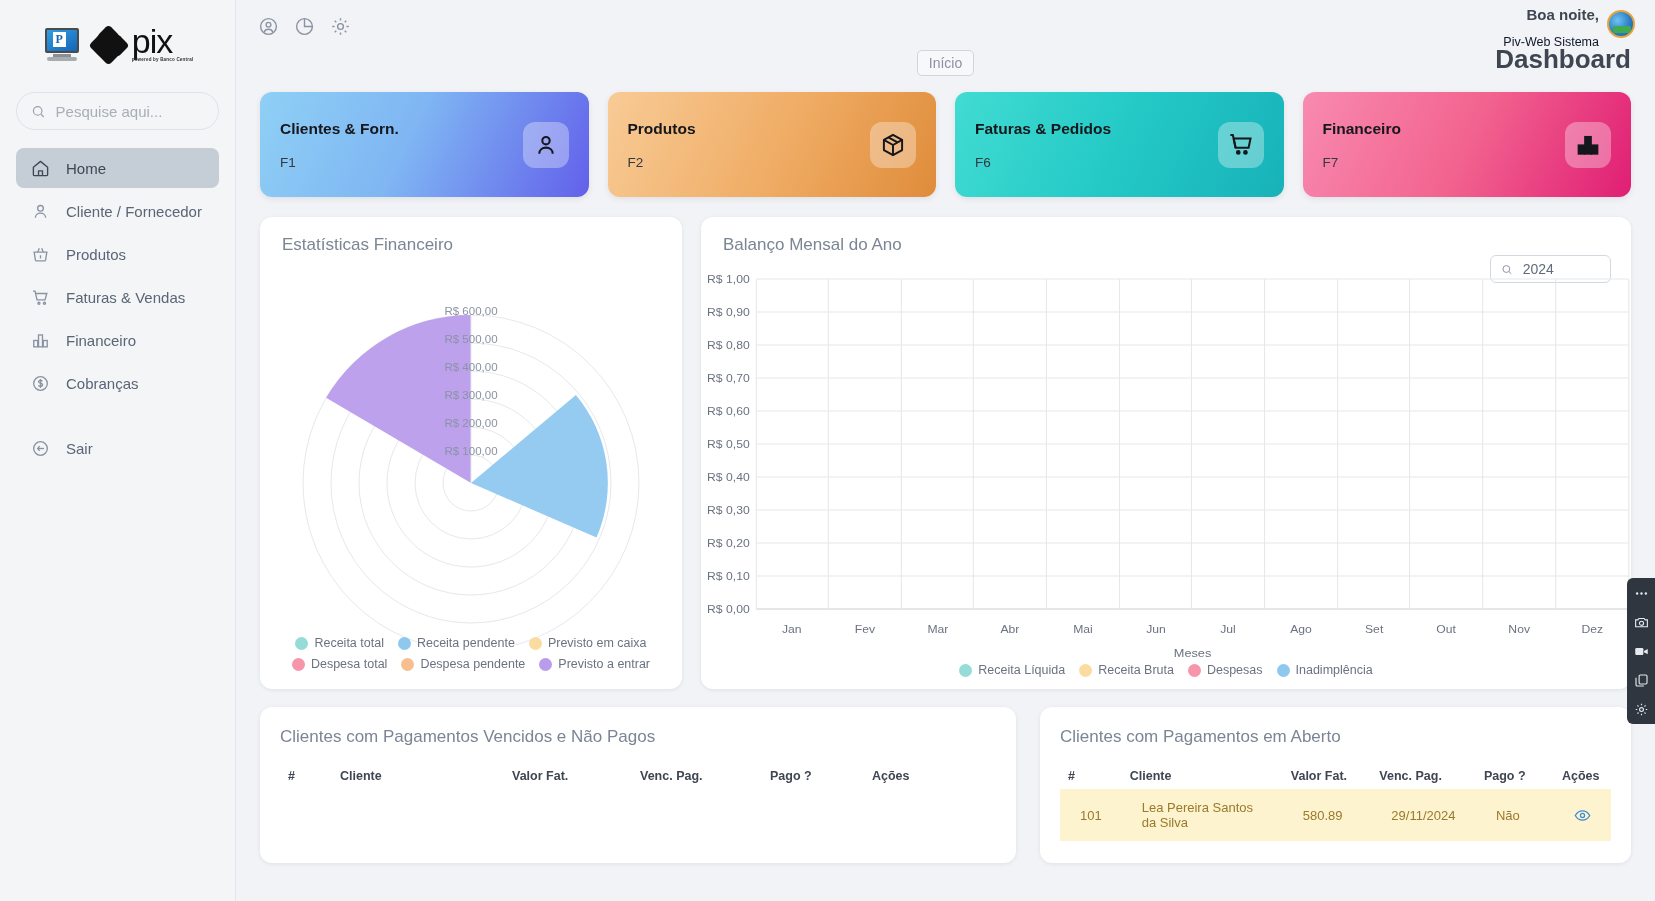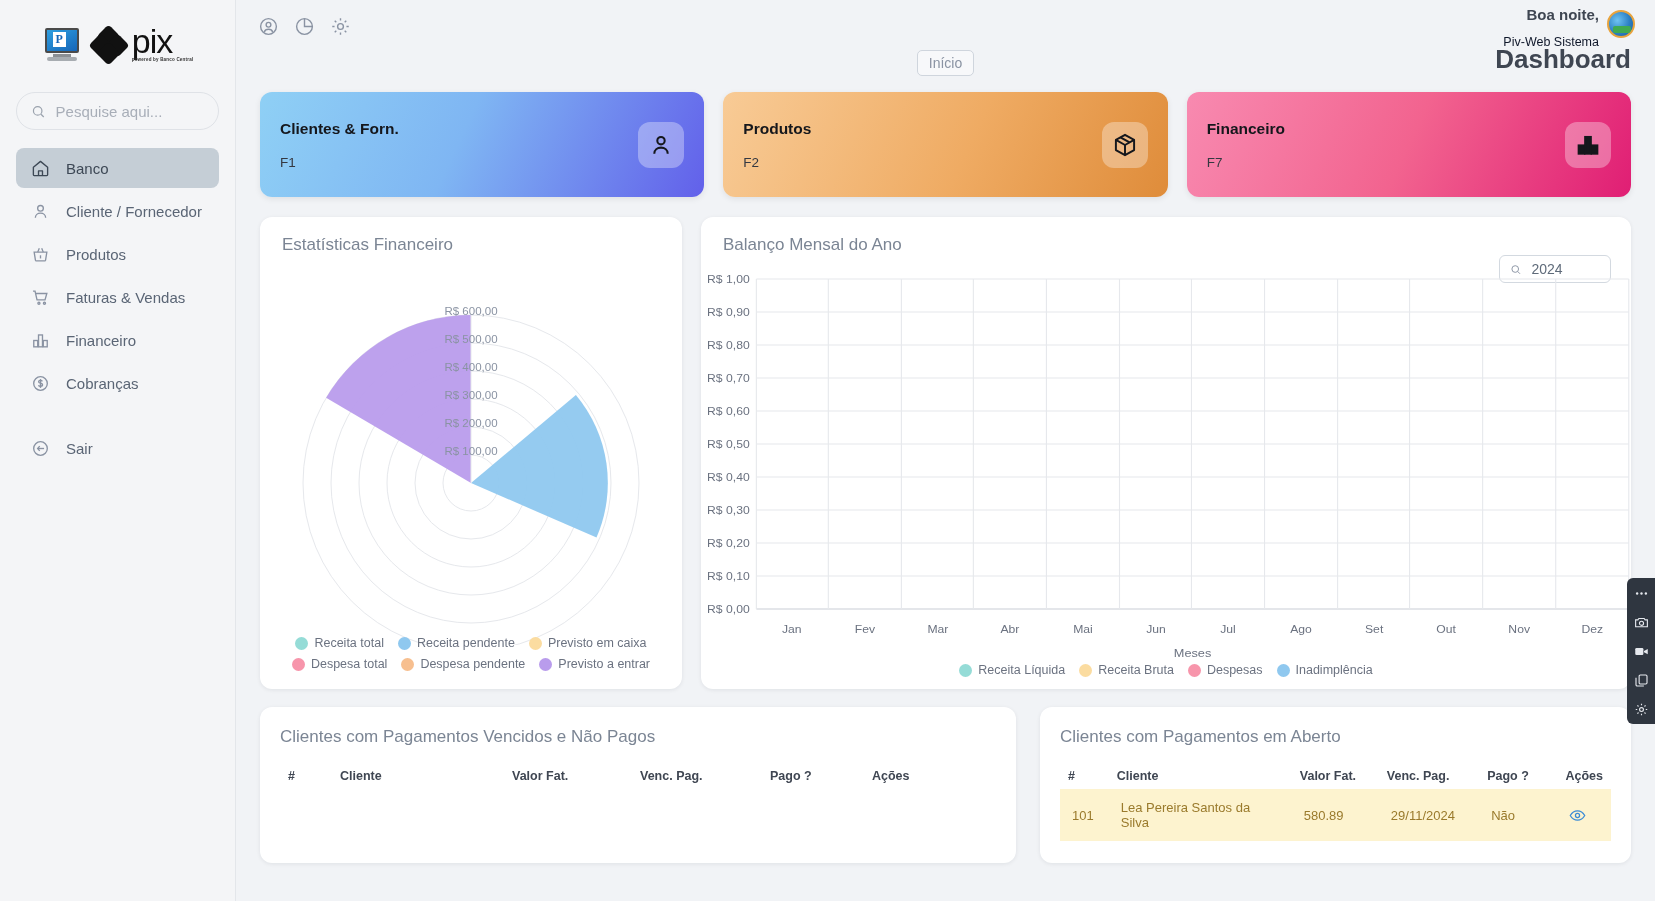--- a/index.html
+++ b/index.html
@@ -132,21 +132,21 @@
   .panel-title {
     font: 17px "Liberation Sans", sans-serif; color: #7b8594;
     padding: 18px 22px 0 22px;
   }
   .p-left { width: 422px; height: 472px; position: relative; }
   .p-right { flex: 1; height: 472px; position: relative; }
 
   .year-search {
     position: absolute; right: 20px; top: 38px;
     display: flex; align-items: center; gap: 10px;
-    width: 112px; height: 28px;
+    width: 121px; height: 28px;
     border: 1px solid #d3d9e0; border-radius: 6px; background: #fff;
     padding: 0 10px;
   }
   .year-search input {
     border: none; outline: none; width: 100%;
     font: 14px "Liberation Sans", sans-serif; color: #5f6b7a; background: transparent;
   }
 
   .legend {
     display: flex; flex-wrap: wrap; justify-content: center;
@@ -162,21 +162,21 @@
   .tables { display: flex; gap: 24px; padding: 18px 24px 0 24px; }
   .tbl-panel { background: #fff; border-radius: 12px; box-shadow: 0 1px 4px rgba(16,24,40,0.08); padding: 20px 20px 22px 20px; }
   .tbl-left { width: 756px; }
   .tbl-right { flex: 1; }
   .tbl-title { font: 17px "Liberation Sans", sans-serif; color: #7b8594; margin-bottom: 16px; }
   table { width: 100%; border-collapse: collapse; }
   th {
     text-align: left; font: bold 12.5px "Liberation Sans", sans-serif;
     color: #3f4652; padding: 6px 8px;
   }
-  td { font: 13px "Liberation Sans", sans-serif; color: #9a7a2c; padding: 11px 12px; }
+  td { font: 13px "Liberation Sans", sans-serif; color: #9a7a2c; padding: 11px 20px; }
   tr.hl td { background: #fdf3cf; }
   .eye { color: #3c8cd6; cursor: pointer; }
 
   
   .float-bar {
     position: absolute; right: 0; top: 578px; width: 28px;
     background: #2f3640; border-radius: 6px 0 0 6px;
     display: flex; flex-direction: column; align-items: center;
     padding: 7px 0; gap: 13px; z-index: 20;
   }
@@ -221,21 +221,21 @@
     </div>
 
     <nav class="nav">
       <div class="nav-item active">
         <span class="ico">
           <svg width="19" height="19" viewBox="0 0 24 24" fill="none" stroke="#3d4855" stroke-width="1.7" stroke-linejoin="round">
             <path d="M3 10.5L12 3l9 7.5V20a1 1 0 0 1-1 1H4a1 1 0 0 1-1-1z"></path>
               <path d="M9.5 21v-6h5v6"></path>
           </svg>
         </span>
-        <span>Banco</span>
+        <span>Home</span>
       </div>
 
       <div class="nav-item">
         <span class="ico">
           <svg width="19" height="19" viewBox="0 0 24 24" fill="none" stroke="#8a93a3" stroke-width="1.7">
             <circle cx="12" cy="8" r="3.6"></circle>
               <path d="M5.5 20c0-3.6 2.9-6 6.5-6s6.5 2.4 6.5 6"></path>
           </svg>
         </span>
         <span>Cliente / Fornecedor</span>
@@ -360,20 +360,34 @@
         </div>
         <div class="badge">
           <svg width="26" height="26" viewBox="0 0 24 24" fill="none" stroke="#15171c" stroke-width="1.8" stroke-linejoin="round">
             <path d="M12 2.6l8.4 4.7v9.4L12 21.4 3.6 16.7V7.3z"></path>
               <path d="M3.6 7.3L12 12l8.4-4.7M12 12v9.4"></path>
               <path d="M7.8 4.95l8.4 4.7"></path>
           </svg>
         </div>
       </div>
 
+      <div class="kcard c3">
+        <div>
+          <div class="t">Faturas &amp; Pedidos</div>
+          <div class="k">F6</div>
+        </div>
+        <div class="badge">
+          <svg width="27" height="27" viewBox="0 0 24 24" fill="none" stroke="#15171c" stroke-width="1.8">
+            <path d="M3 3.6h2.2l.7 3M5.9 6.6h15l-1.7 8.3H7.6z"></path>
+              <path d="M7.6 14.9l-1.7-8.3"></path>
+            <circle cx="10" cy="19" r="1.2" fill="#15171c"></circle>
+              <circle cx="16.4" cy="19" r="1.2" fill="#15171c"></circle>
+          </svg>
+        </div>
+      </div>
 
       <div class="kcard c4">
         <div>
           <div class="t">Financeiro</div>
           <div class="k">F7</div>
         </div>
         <div class="badge">
           <svg width="26" height="26" viewBox="0 0 24 24" fill="none" stroke="#15171c" stroke-width="1.9">
             <rect x="3.4" y="12.4" width="5.2" height="7.6" fill="#15171c"></rect>
             <rect x="15.4" y="12.4" width="5.2" height="7.6" fill="#15171c"></rect>

